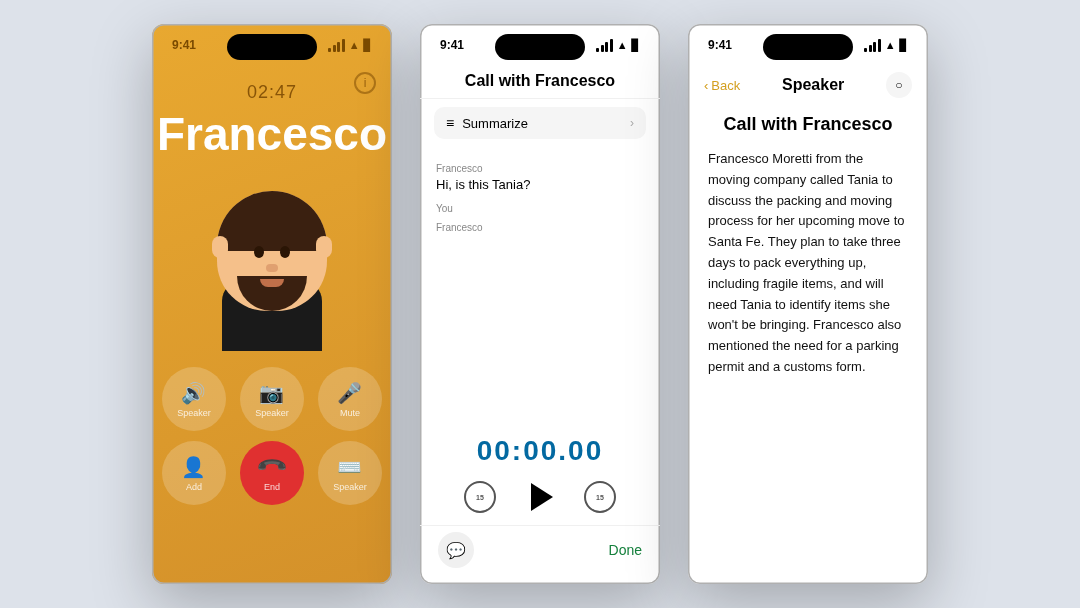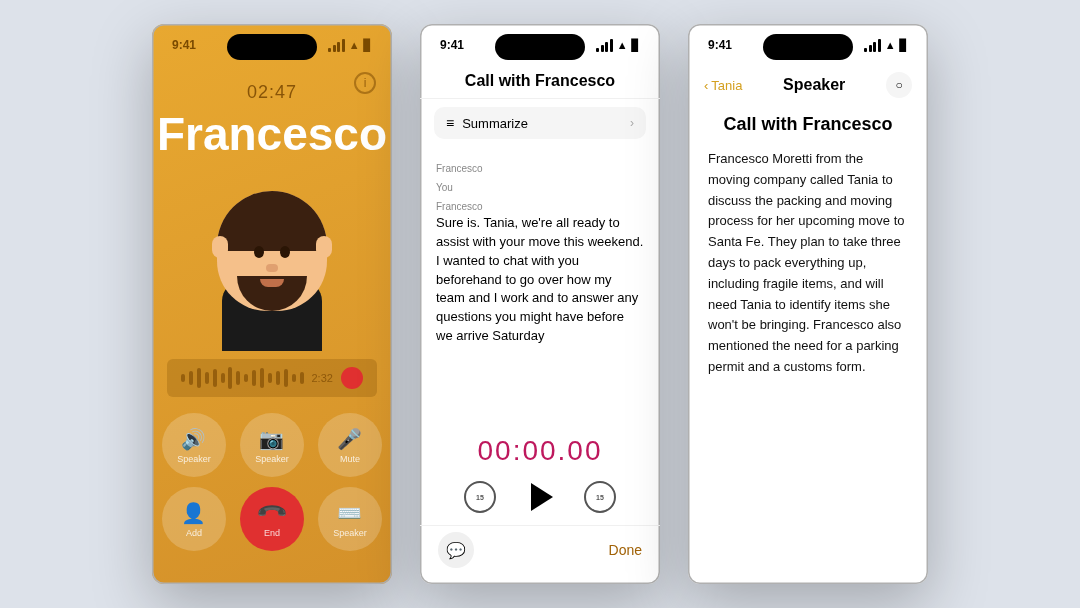--- a/index.html
+++ b/index.html
@@ -292,23 +292,23 @@
     
     .audio-player {
       padding: 12px 16px 8px;
       display: flex;
       flex-direction: column;
       align-items: center;
       gap: 10px;
     }
     .audio-time {
       font-size: 28px;
-      font-weight: 400;
+      font-weight: 700;
       letter-spacing: 2px;
-      color: #be185d;
+      color: #0369a1;
       text-align: center;
     }
     .audio-controls {
       display: flex;
       align-items: center;
       gap: 24px;
     }
     .skip-btn {
       width: 32px; height: 32px;
       border-radius: 50%;
@@ -346,21 +346,21 @@
     }
     .chat-icon-wrap {
       width: 36px; height: 36px;
       background: #f0f0f0;
       border-radius: 50%;
       display: flex; align-items: center; justify-content: center;
       font-size: 16px;
     }
     .done-btn {
       font-size: 14px;
-      color: #a16207;
+      color: #15803d;
       font-weight: 500;
     }
 
     
     .phone-3 { background: #fff; }
     .phone-3 .status-bar { color: #000; }
 
     .summary-screen {
       position: absolute;
       top: 0; left: 0; right: 0; bottom: 0;
@@ -462,42 +462,20 @@
       <div class="memoji-ear-r"></div>
       <div class="memoji-eye-l"></div>
       <div class="memoji-eye-r"></div>
       <div class="memoji-nose"></div>
       <div class="memoji-beard"></div>
       <div class="memoji-mouth"></div>
     </div>
 
     <div class="info-btn">i</div>
 
-    <div style="display:flex;align-items:center;gap:6px;margin-top:8px;">
-      <div class="waveform-bar">
-        <div class="wave-seg" style="height:8px"></div>
-        <div class="wave-seg" style="height:14px"></div>
-        <div class="wave-seg" style="height:20px"></div>
-        <div class="wave-seg" style="height:12px"></div>
-        <div class="wave-seg" style="height:18px"></div>
-        <div class="wave-seg" style="height:10px"></div>
-        <div class="wave-seg" style="height:22px"></div>
-        <div class="wave-seg" style="height:14px"></div>
-        <div class="wave-seg" style="height:8px"></div>
-        <div class="wave-seg" style="height:16px"></div>
-        <div class="wave-seg" style="height:20px"></div>
-        <div class="wave-seg" style="height:10px"></div>
-        <div class="wave-seg" style="height:14px"></div>
-        <div class="wave-seg" style="height:18px"></div>
-        <div class="wave-seg" style="height:8px"></div>
-        <div class="wave-seg" style="height:12px"></div>
-        <span class="call-time-right">2:32</span>
-        <div class="rec-dot"></div>
-      </div>
-    </div>
 
     <div class="call-buttons" style="margin-top:16px;">
       <div class="call-btn">
         <span class="call-btn-icon">🔊</span>
         <span class="call-btn-label">Speaker</span>
       </div>
       <div class="call-btn">
         <span class="call-btn-icon">📷</span>
         <span class="call-btn-label">Speaker</span>
       </div>
@@ -548,25 +526,25 @@
     <div class="summarize-btn">
       <div class="summarize-btn-left">
         <span class="summarize-icon">≡</span>
         <span>Summarize</span>
       </div>
       <span class="chevron-right">›</span>
     </div>
 
     <div class="transcript-messages">
       <div class="msg-speaker">Francesco</div>
+      <div class="msg-text">Hi, is this Tania?</div>
 
       <div class="msg-speaker">You</div>
 
       <div class="msg-speaker">Francesco</div>
-      <div class="msg-text">Sure is. Tania, we're all ready to assist with your move this weekend. I wanted to chat with you beforehand to go over how my team and I work and to answer any questions you might have before we arrive Saturday</div>
     </div>
 
     <div class="audio-player">
       <div class="audio-time">00:00.00</div>
       <div class="audio-controls">
         <div class="skip-btn">
           <span class="skip-label">15</span>
         </div>
         <div class="play-btn">
           <div class="play-triangle"></div>
@@ -600,21 +578,21 @@
       <span style="font-size:11px">▲</span>
       <span style="font-size:11px">▊</span>
     </div>
   </div>
 
   <div class="summary-screen">
 
     <div class="summary-nav">
       <div class="back-btn">
         <span>‹</span>
-        <span>Tania</span>
+        <span>Back</span>
       </div>
       <div class="summary-nav-title">Speaker</div>
       <div class="summary-icon">
         <span>○</span>
       </div>
     </div>
 
     <div class="summary-content">
       <div class="summary-call-title">Call with Francesco</div>
       <div class="summary-text">Francesco Moretti from the moving company called Tania to discuss the packing and moving process for her upcoming move to Santa Fe. They plan to take three days to pack everything up, including fragile items, and will need Tania to identify items she won't be bringing. Francesco also mentioned the need for a parking permit and a customs form.</div>

